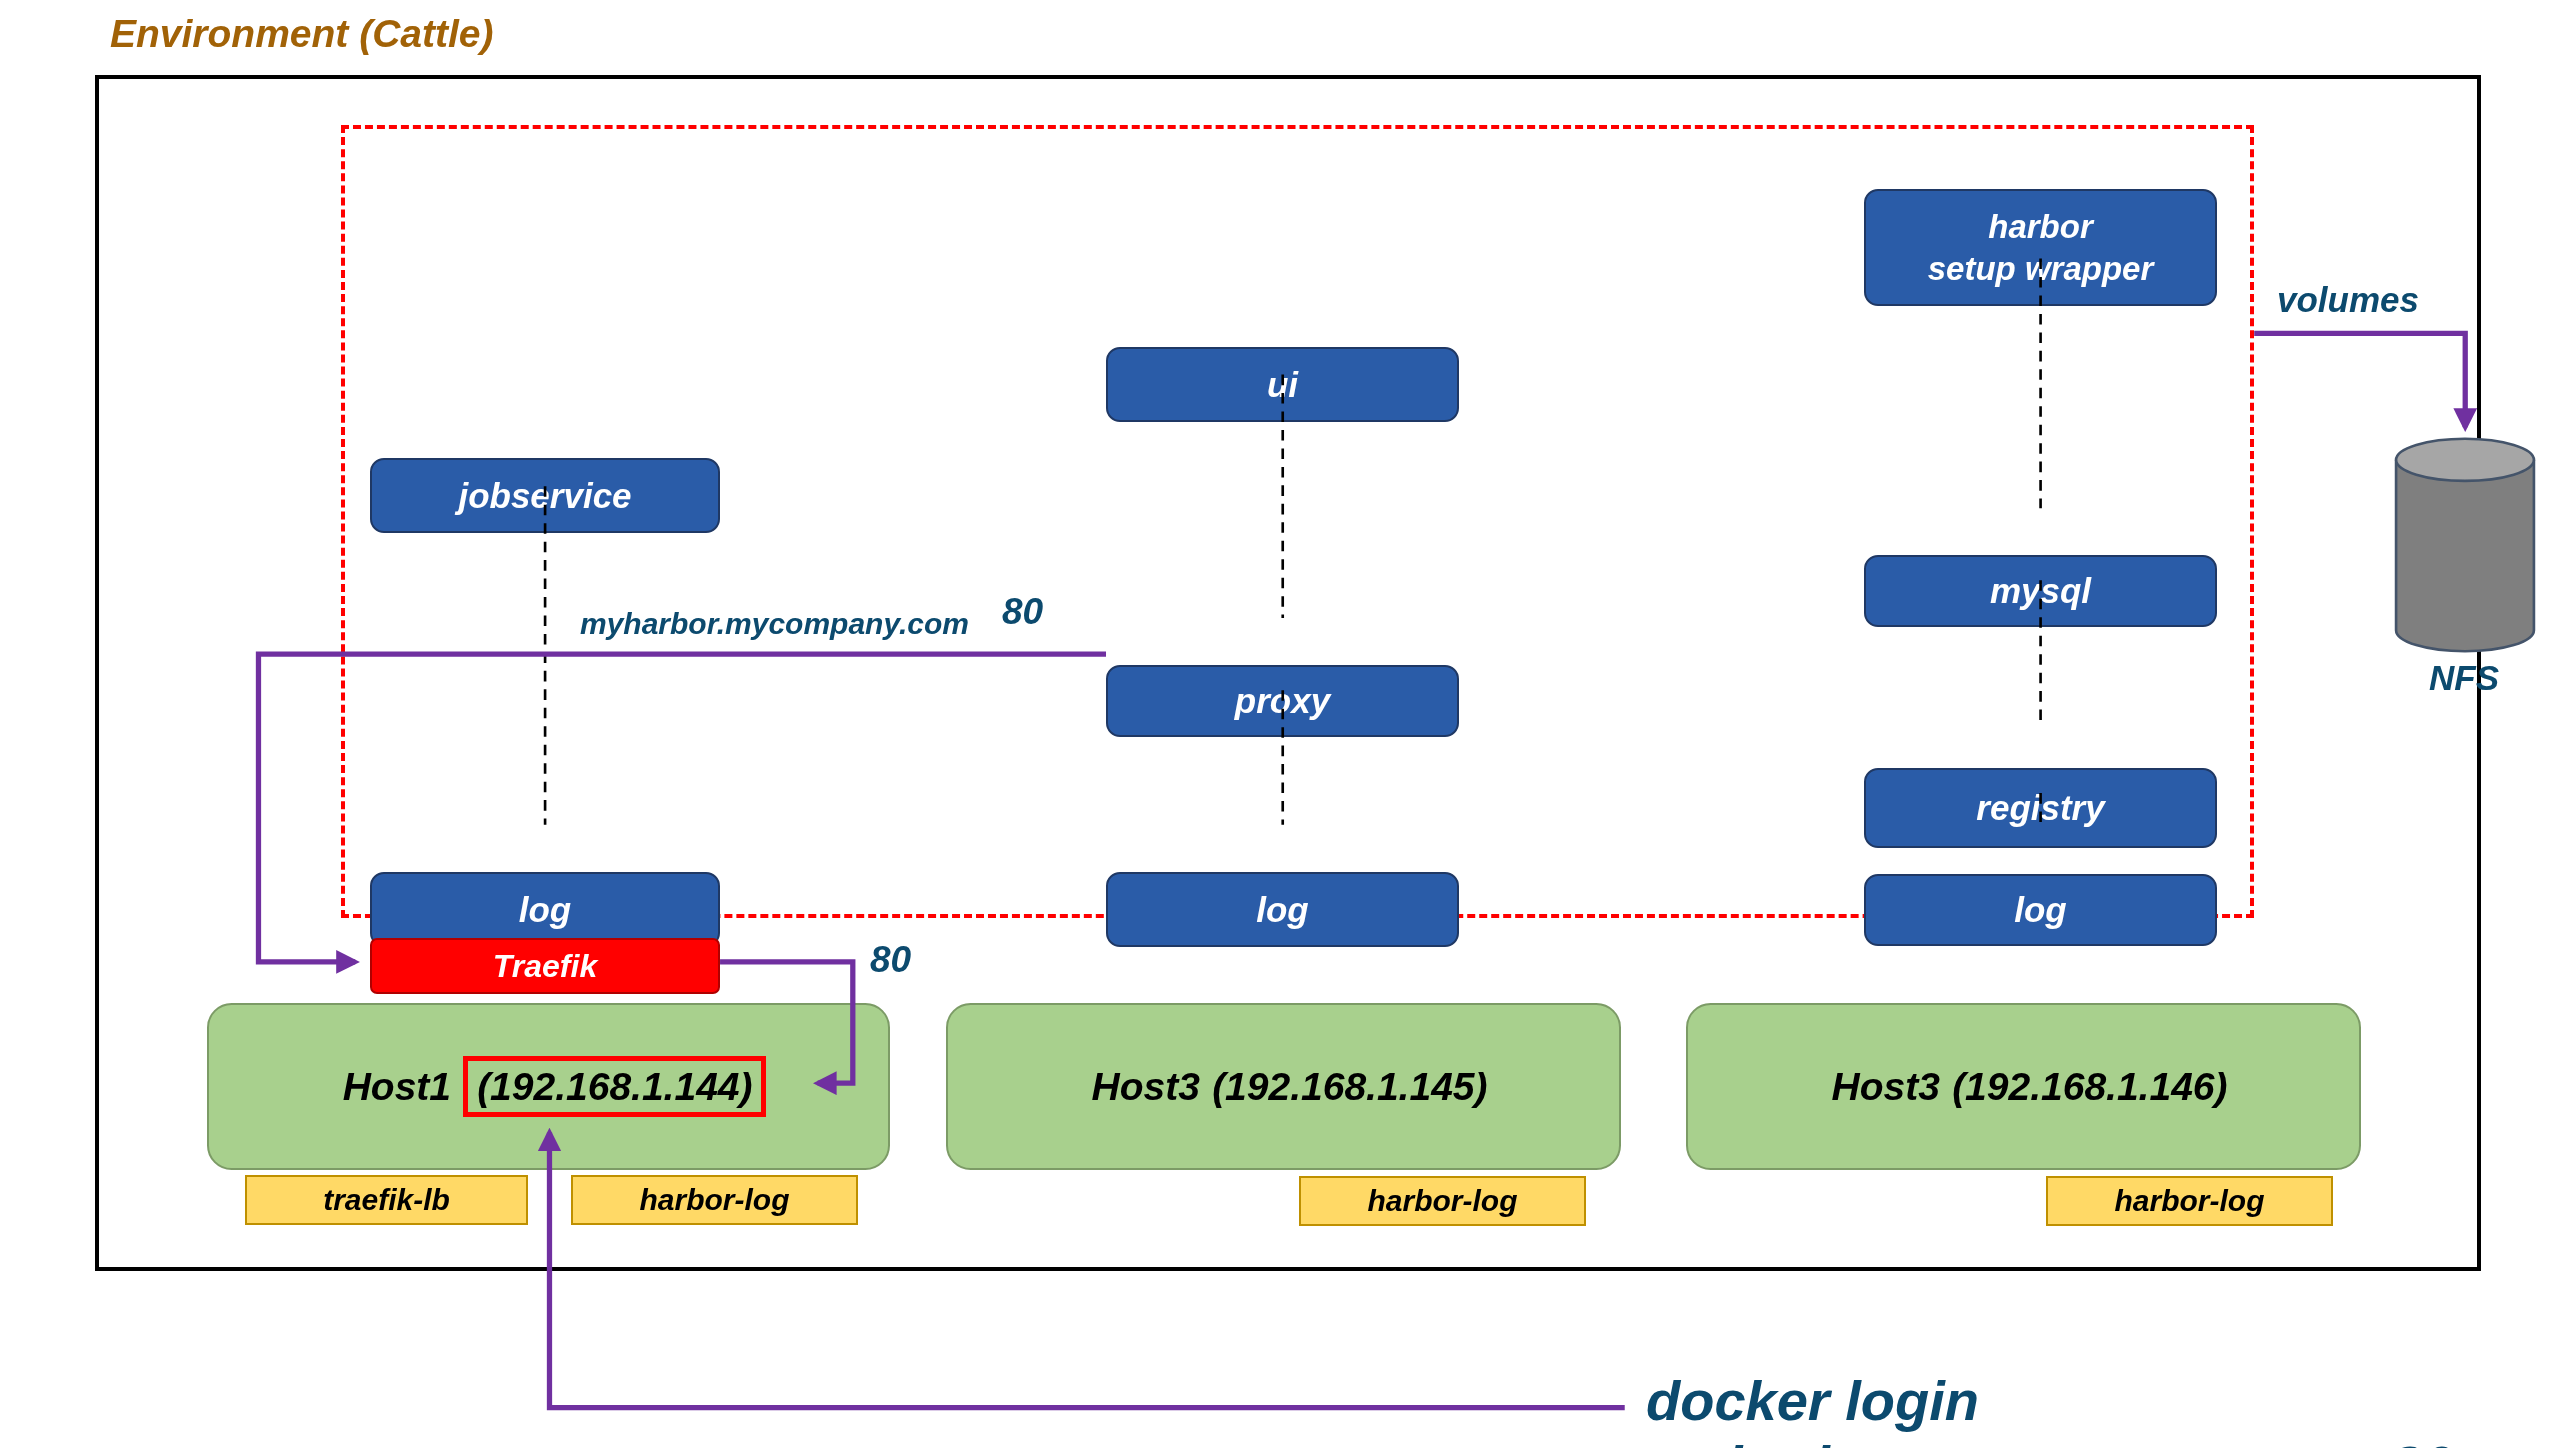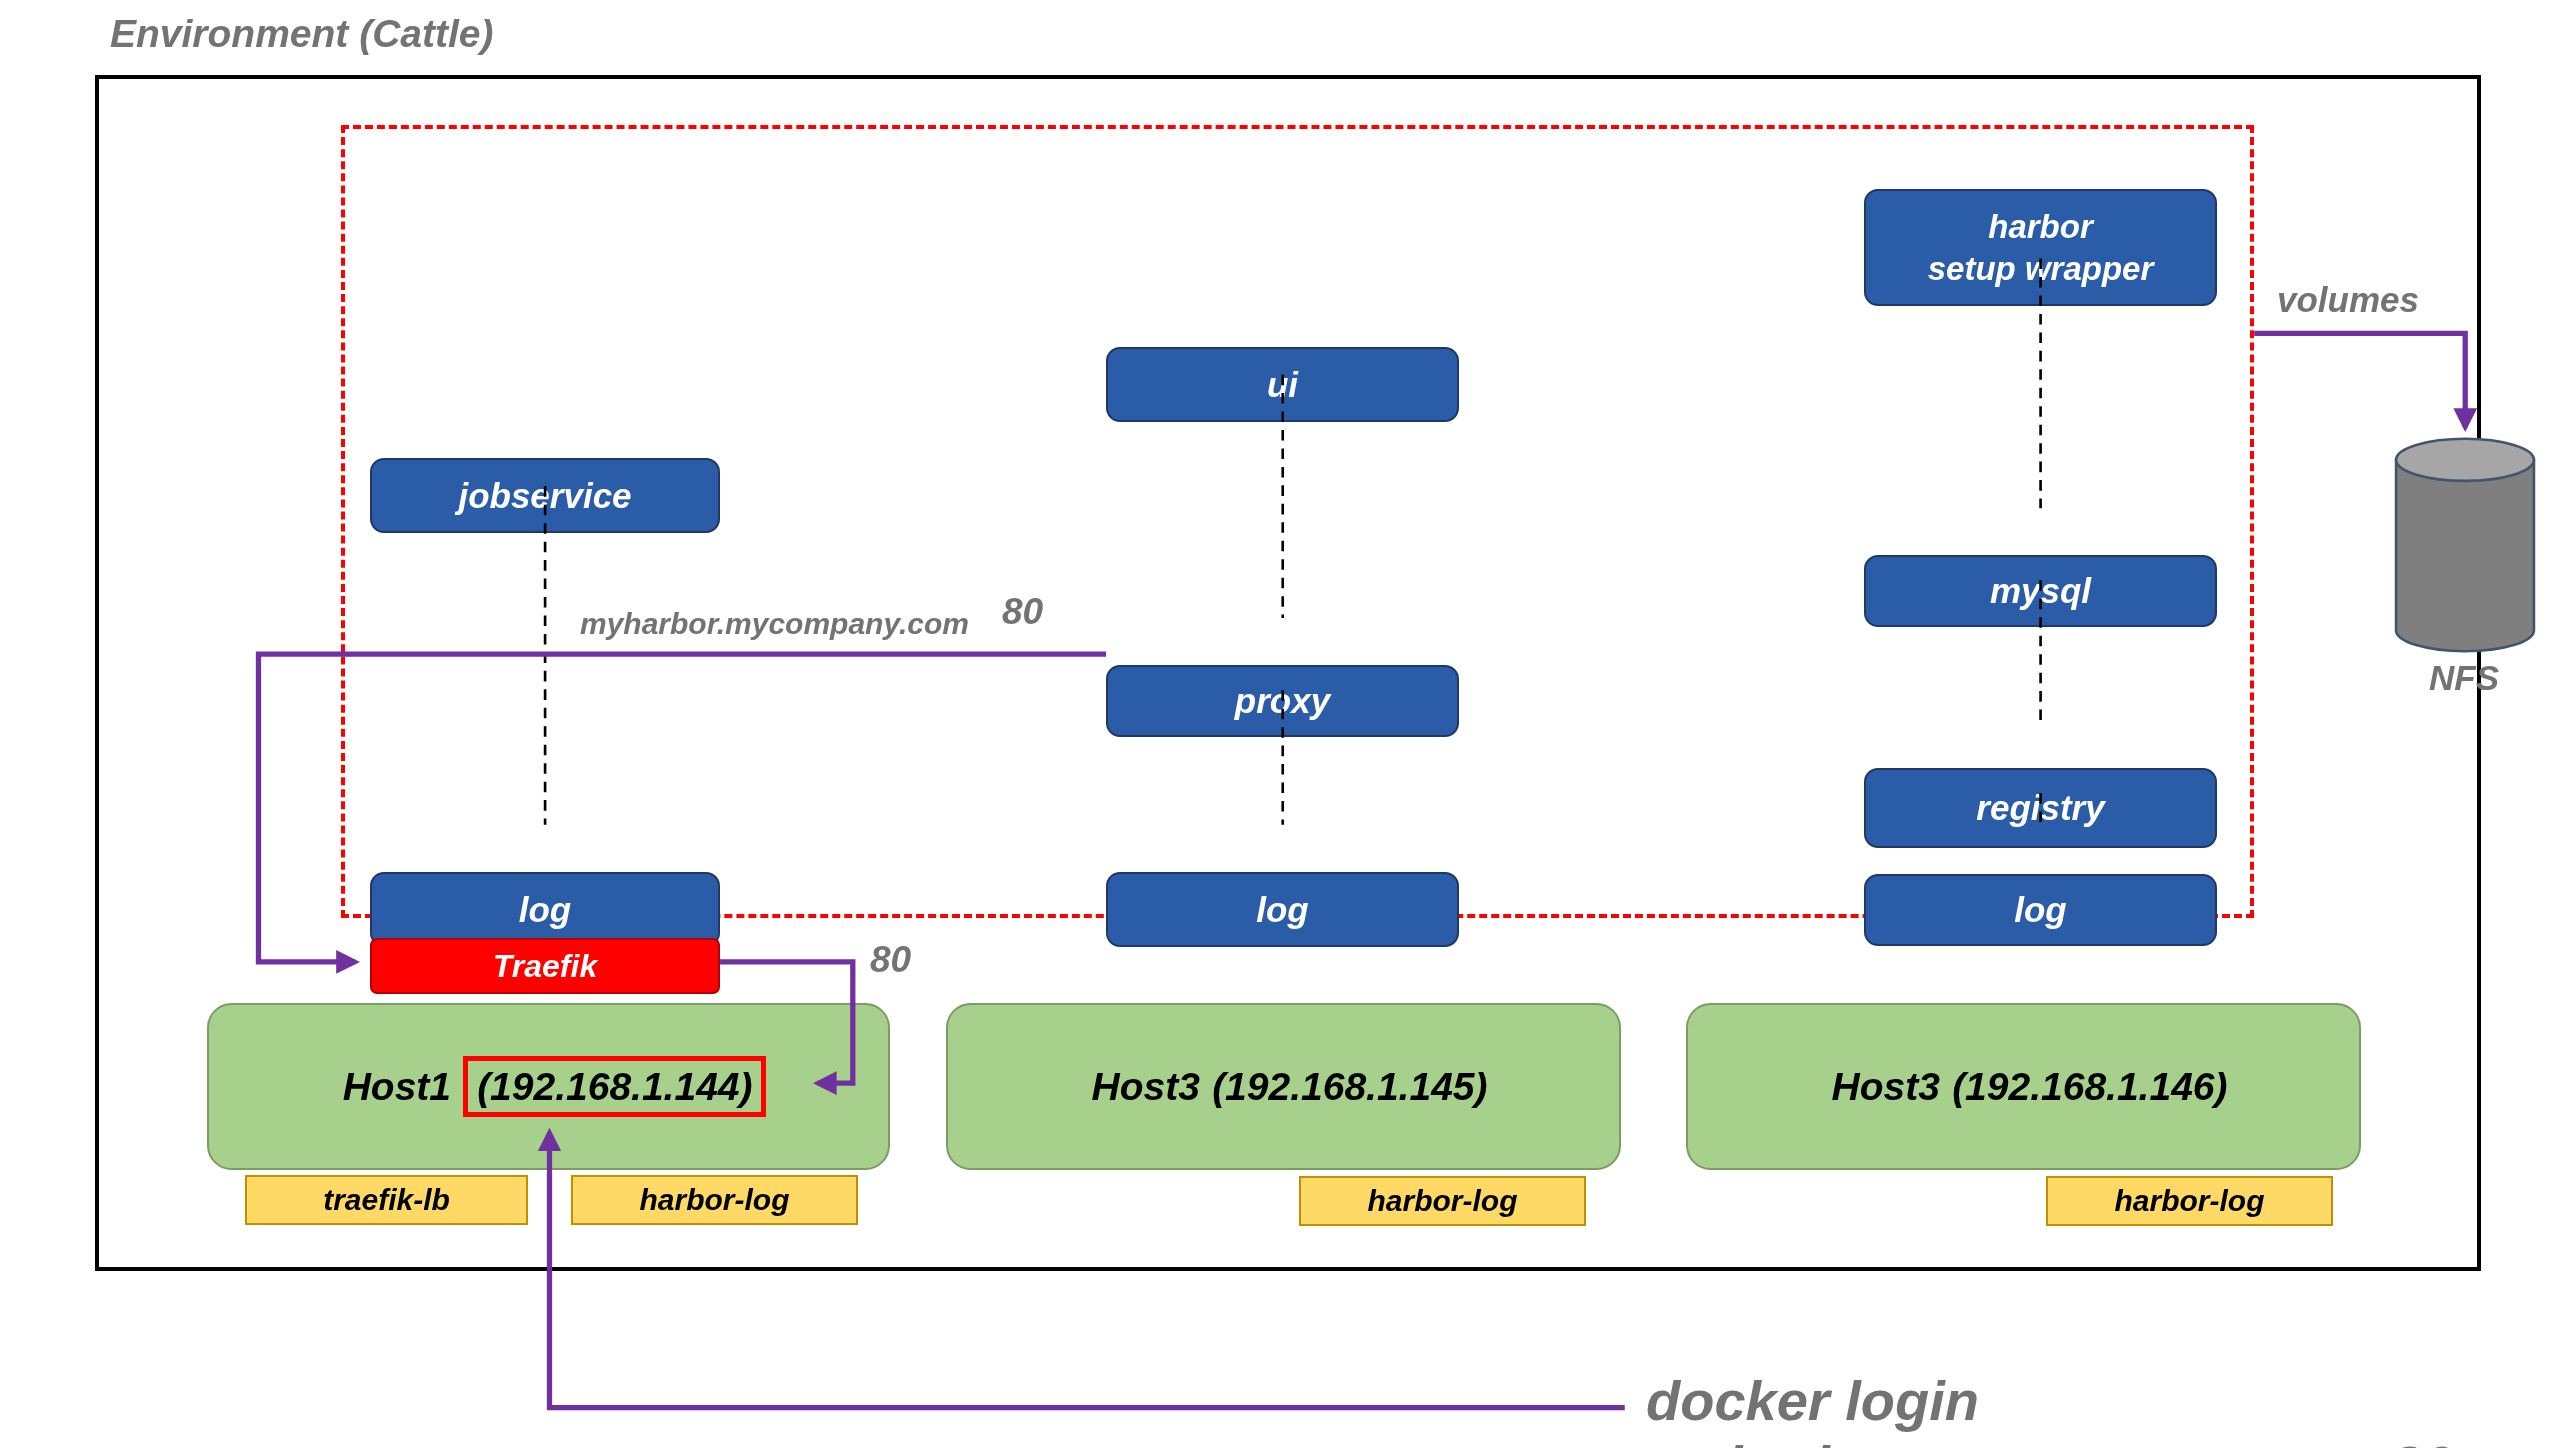--- a/index.html
+++ b/index.html
@@ -13,21 +13,21 @@
     position: relative;
     width: 2576px;
     height: 1449px;
     background: #ffffff;
     overflow: hidden;
   }
   .abs { position: absolute; }
 
   .diagram-title {
     left: 110px; top: 12.3px;
-    font-size: 39px; color: #737373;
+    font-size: 39px; color: #a16207;
   }
 
   .outer-border {
     left: 95px; top: 75px; width: 2386px; height: 1196px;
     border: 4.4px solid #000;
     background: transparent;
   }
   .dashed-border {
     left: 341px; top: 125px; width: 1913px; height: 793px;
     border: 4.4px dashed #FF0000;
@@ -76,21 +76,21 @@
 
   .tag {
     background: #FFD966;
     border: 2.6px solid #BF9000;
     color: #000;
     display: flex; align-items: center; justify-content: center;
     font-size: 30px;
     z-index: 3;
   }
 
-  .note { color: #737373; z-index: 4; }
+  .note { color: #0c4a6e; z-index: 4; }
   .url-note   { left: 580px;  top: 607px;  font-size: 30px; }
   .port-proxy { left: 1002px; top: 591px;  font-size: 37px; }
   .port-lb    { left: 870px;  top: 939px; font-size: 37px; }
   .volumes-note { left: 2277px; top: 280px; font-size: 35px; }
   .nfs-note   { left: 2376px; top: 658px; width: 176px; text-align: center; font-size: 35px; }
   .docker-note { left: 1646px; top: 1368px; font-size: 56px; }
 
   .nfs-cyl { left: 2394px; top: 437px; width: 142px; height: 216px; z-index: 2; }
 
   #wires {

